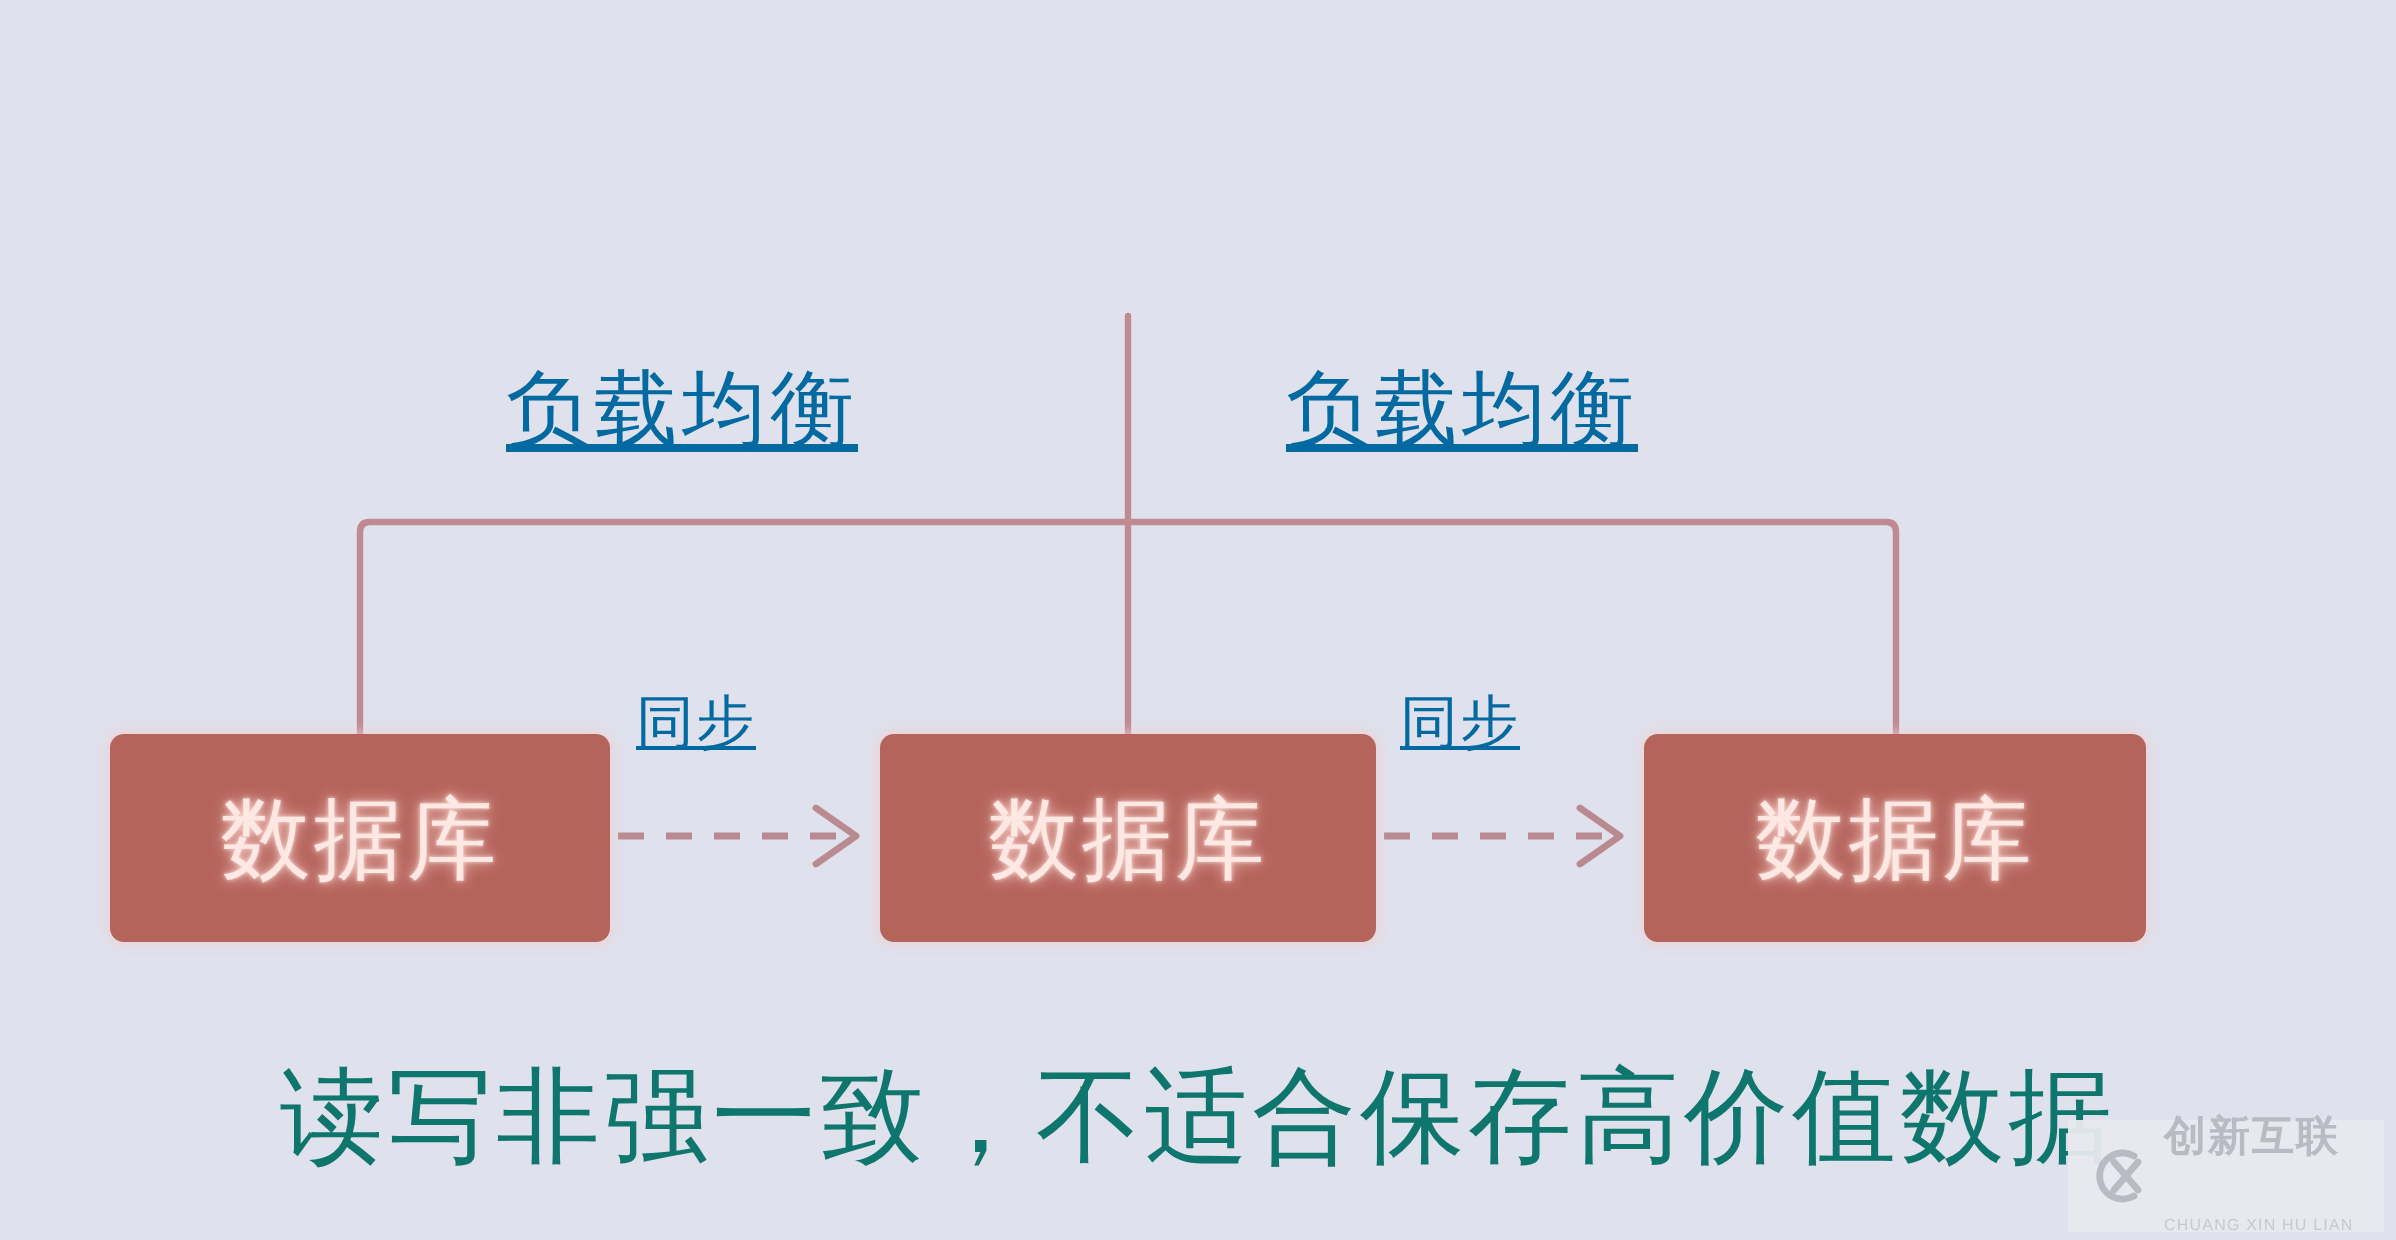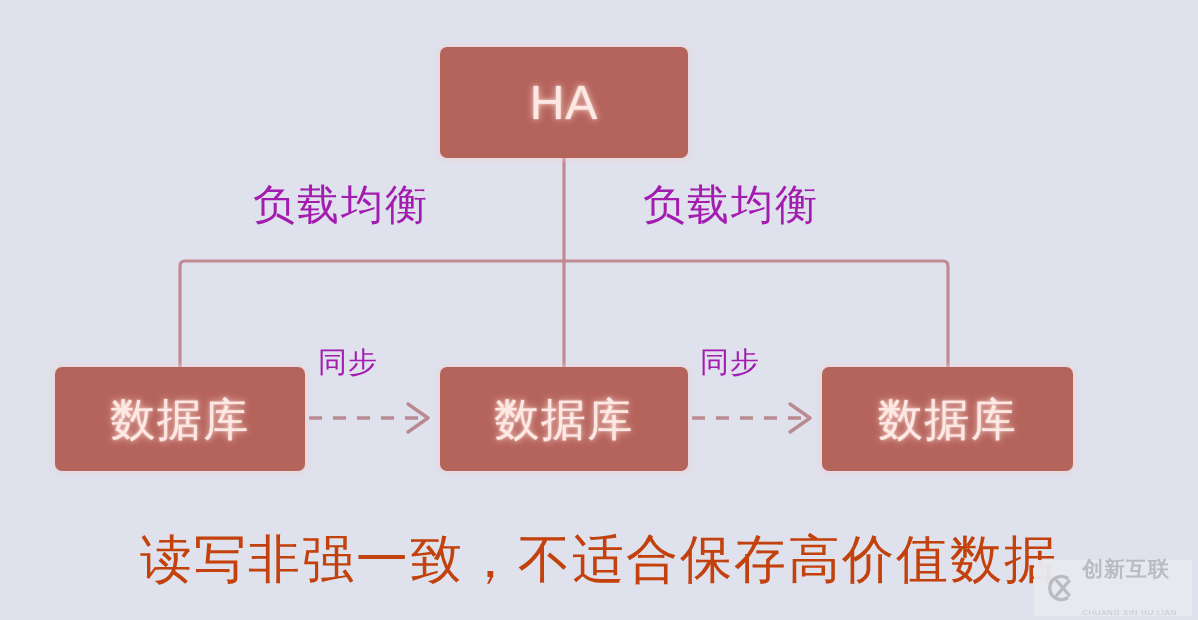--- a/index.html
+++ b/index.html
@@ -74,24 +74,25 @@
     letter-spacing: 1.5px;
     font-weight: 500;
   }
   #node-db-1 { left: 55px;  width: 250px; }
   #node-db-2 { left: 440px; width: 248px; }
   #node-db-3 { left: 822px; width: 251px; }
 
   
   .edge-label {
     position: absolute;
-    color: #a21caf;
+    color: #0369a1;
     white-space: nowrap;
     line-height: 1;
     font-weight: 500;
+    text-decoration: underline;
   }
   .label-lb {
     font-size: 42px;
     letter-spacing: 2px;
   }
   #label-lb-left  { left: 253px; top: 184px; }
   #label-lb-right { left: 643px; top: 184px; }
 
   .label-sync {
     font-size: 29px;
@@ -100,21 +101,21 @@
   #label-sync-left  { left: 318px; top: 348px; }
   #label-sync-right { left: 700px; top: 348px; }
 
   
   #caption {
     position: absolute;
     left: 0;
     top: 533px;
     width: 1198px;
     text-align: center;
-    color: #c2410c;
+    color: #0f766e;
     font-size: 52px;
     letter-spacing: 2px;
     line-height: 1;
     font-weight: 500;
     white-space: nowrap;
   }
 
   
   #watermark {
     position: absolute;
@@ -174,23 +175,20 @@
       <line x1="309" y1="418" x2="420" y2="418" stroke-dasharray="13 11"></line>
       <polyline points="408,404 428,418 408,432" stroke-width="3.4" stroke-linecap="round" stroke-linejoin="round"></polyline>
     </g>
 
     <g stroke="#b98a90" fill="none" stroke-width="3.4" stroke-linecap="butt">
       <line x1="692" y1="418" x2="802" y2="418" stroke-dasharray="13 11"></line>
       <polyline points="790,404 810,418 790,432" stroke-width="3.4" stroke-linecap="round" stroke-linejoin="round"></polyline>
     </g>
   </svg>
 
-  <div class="node" id="node-ha">
-    <span class="node-label">HA</span>
-  </div>
 
   <div class="node node-db" id="node-db-1">
     <span class="node-label">数据库</span>
   </div>
 
   <div class="node node-db" id="node-db-2">
     <span class="node-label">数据库</span>
   </div>
 
   <div class="node node-db" id="node-db-3">

